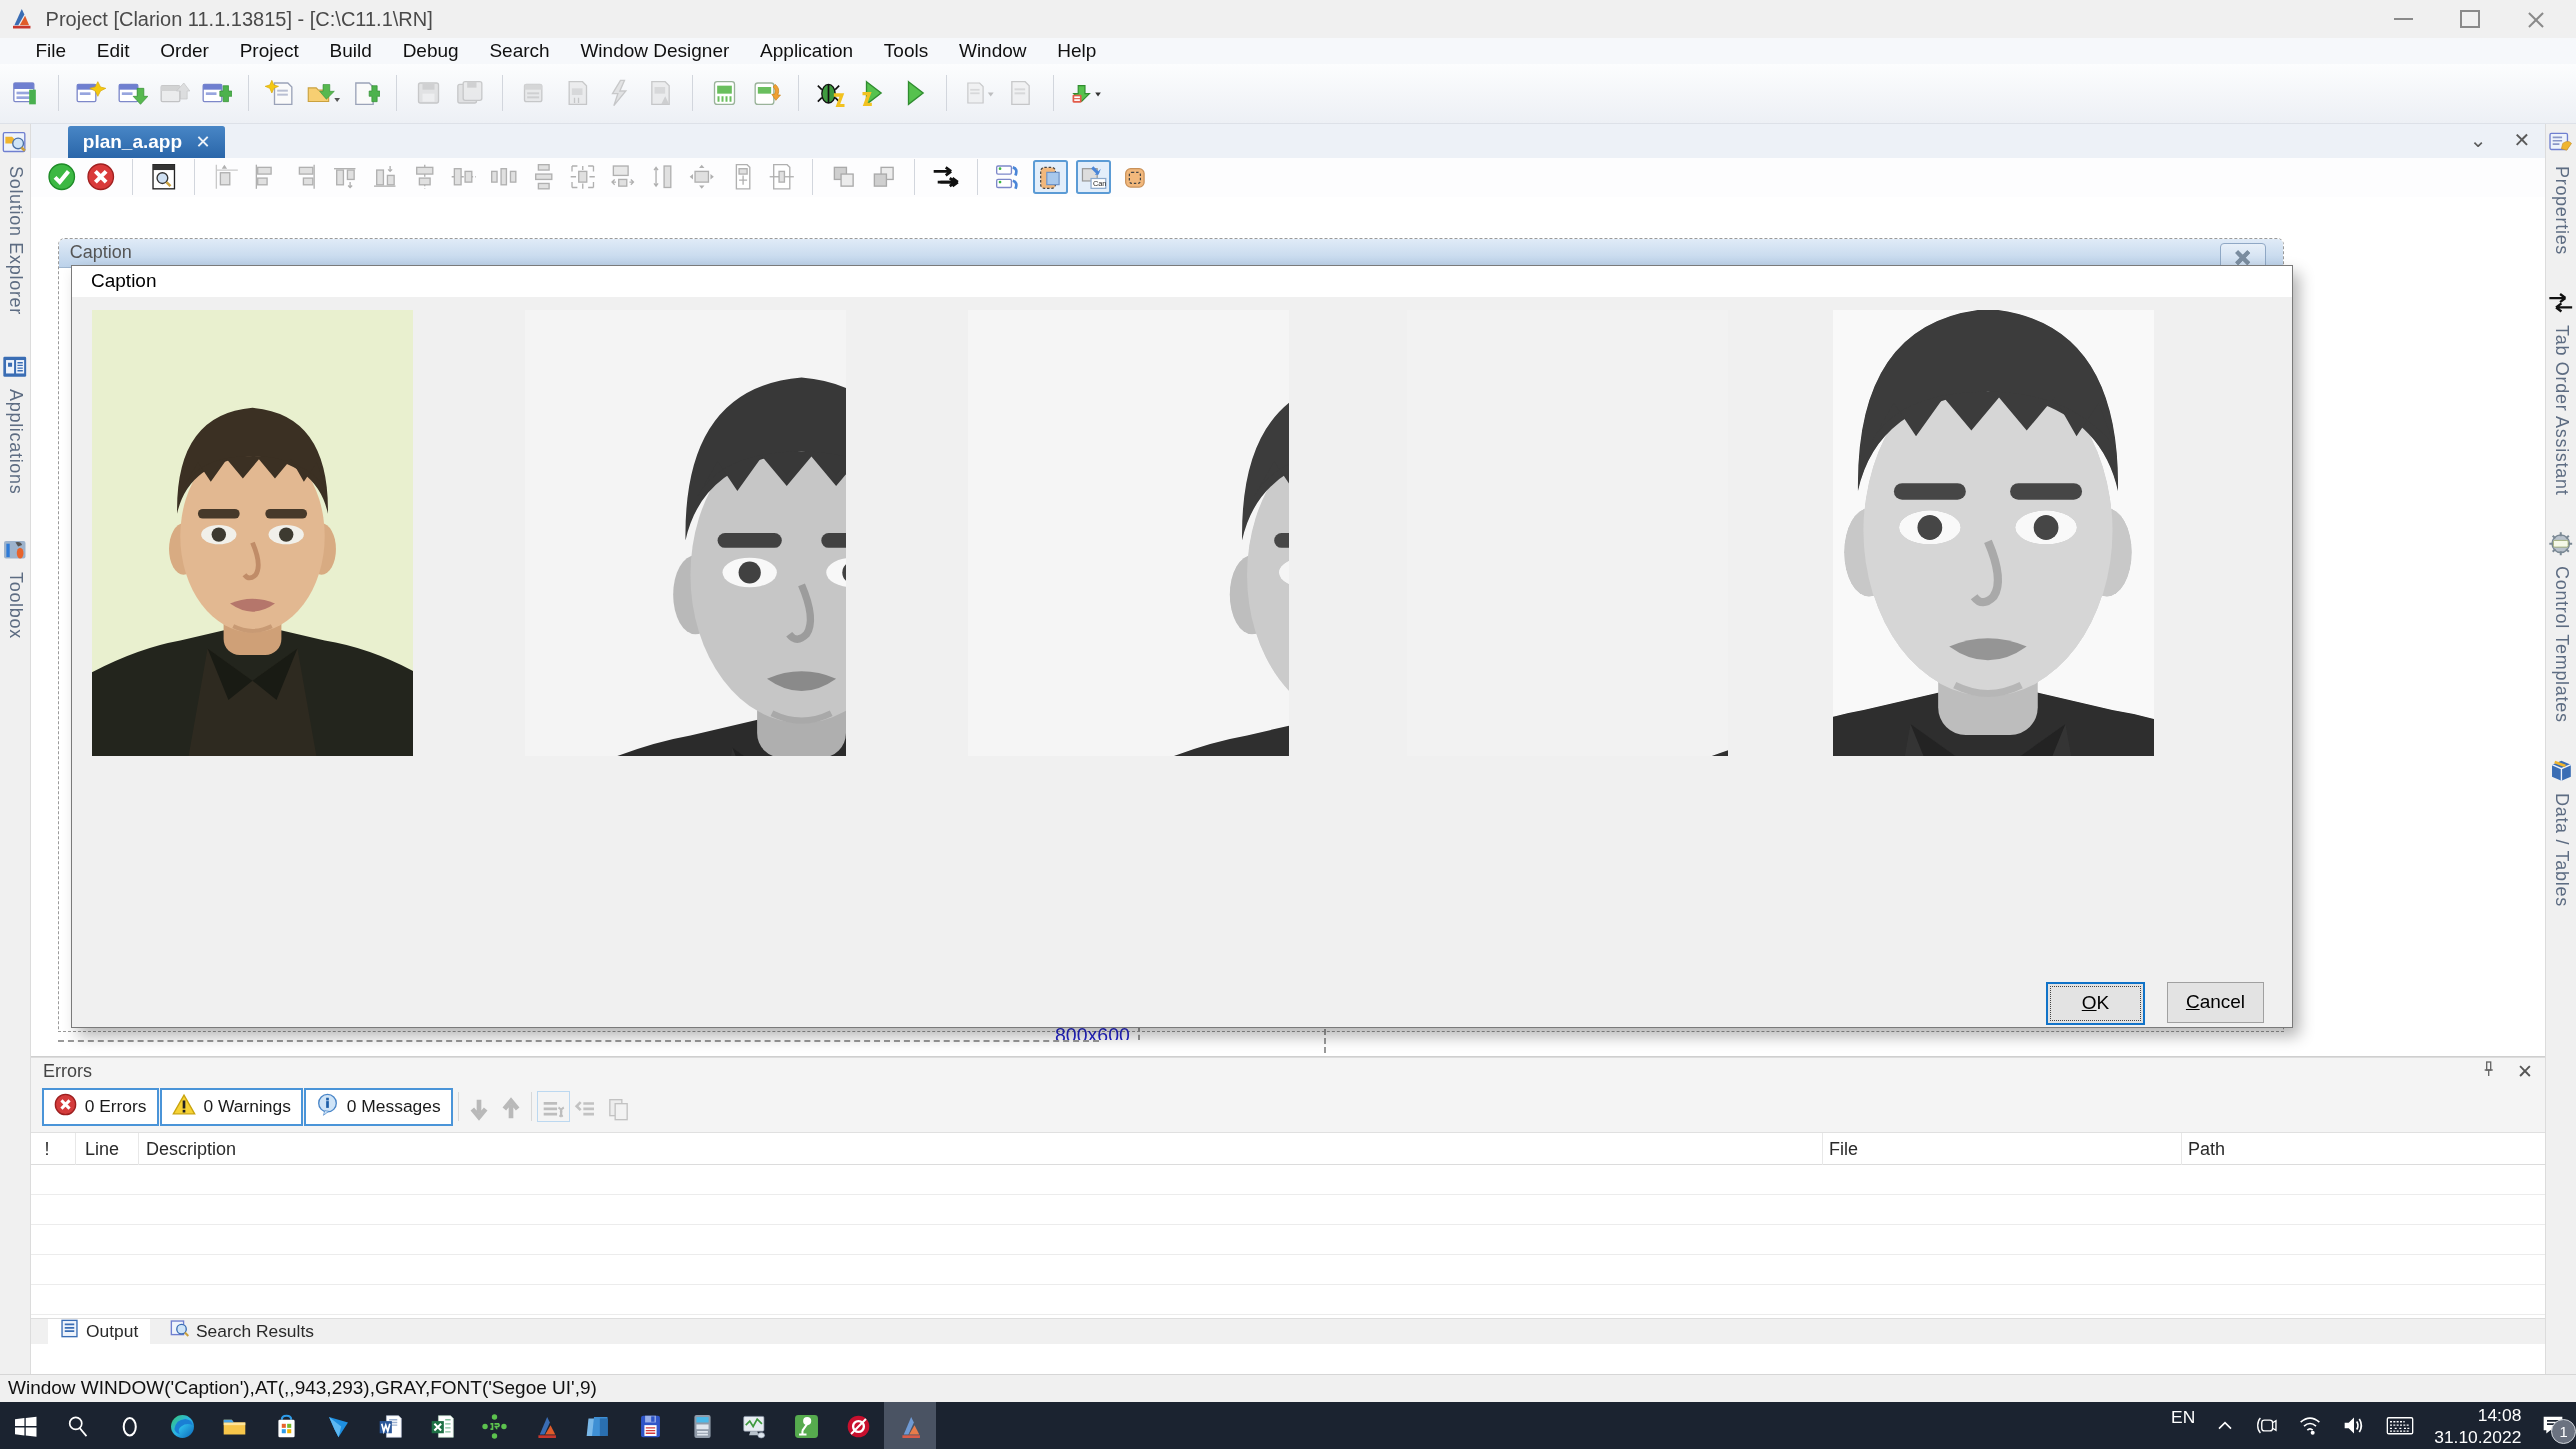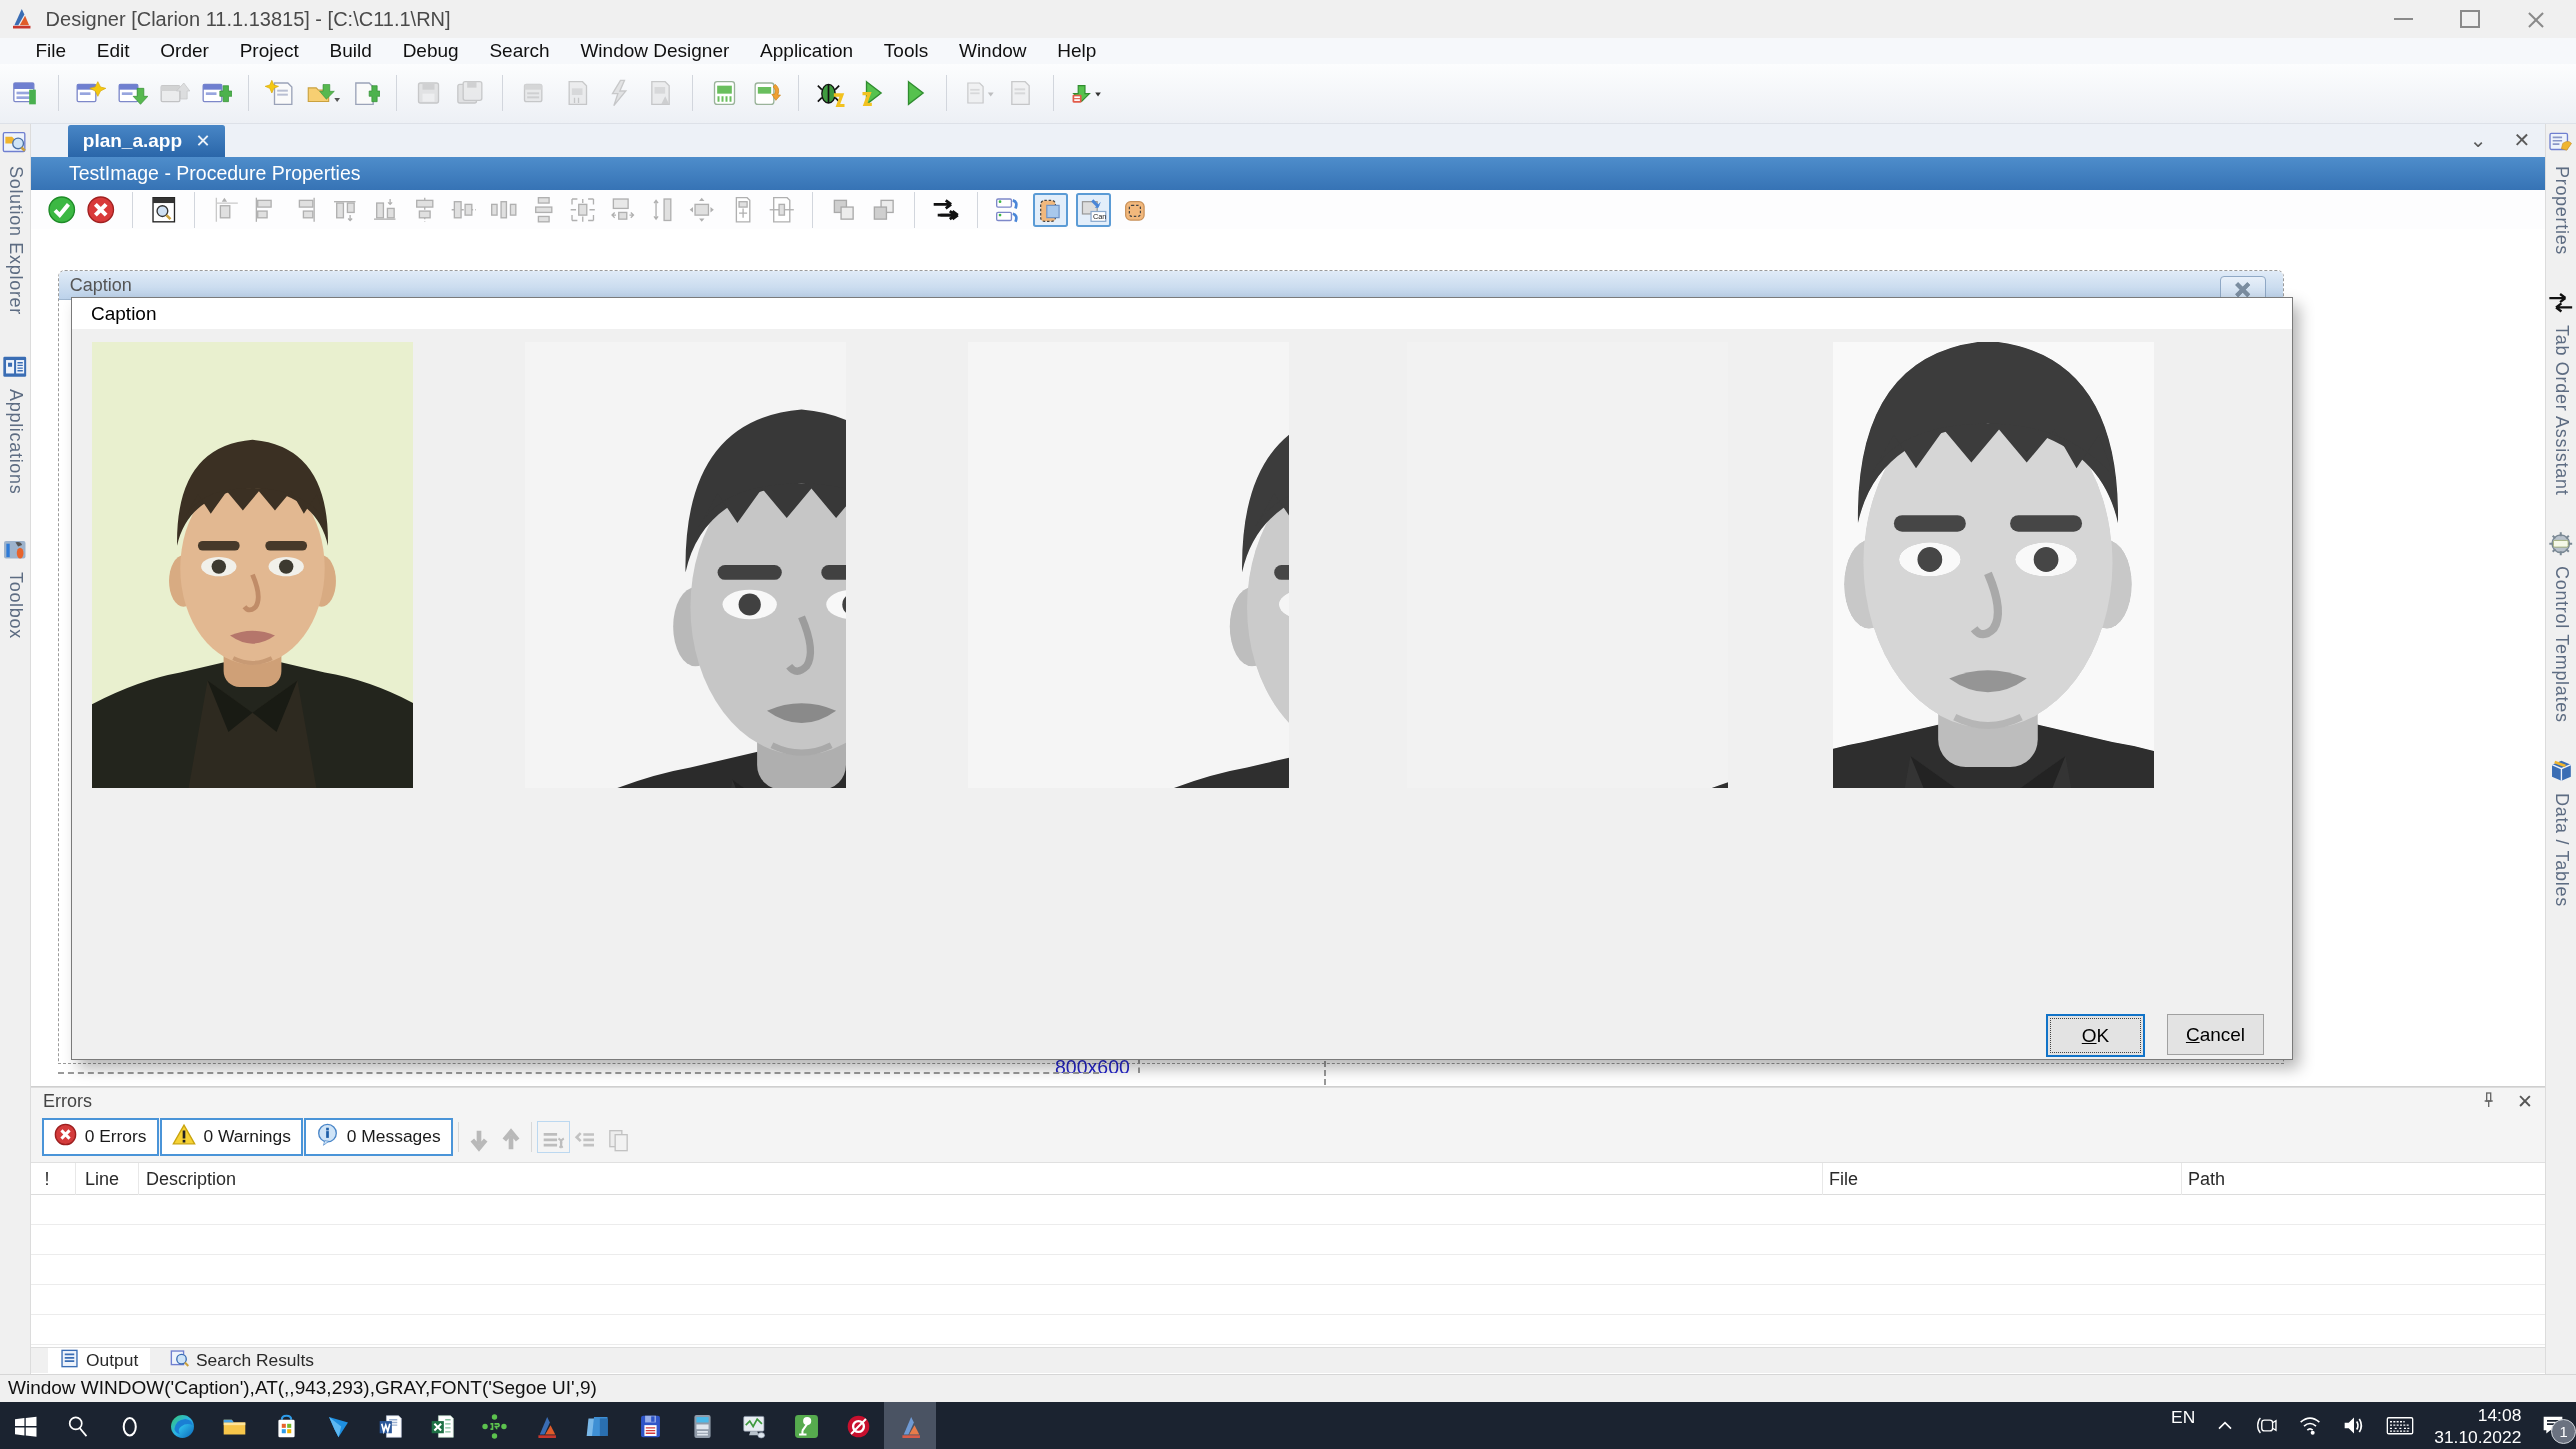--- a/index.html
+++ b/index.html
@@ -138,21 +138,21 @@
 </svg>
 
 <div class="titlebar">
   <span>
     <svg width="25.5" height="25.5" viewBox="0 0 38 38">
         <path d="M8 30 L19 6 L23 14 L14 30 Z" fill="#3a6db4"></path>
         <path d="M16 30 L24 16 L30 30 Z" fill="#e05c2a"></path>
         <path d="M6 33 L32 33" stroke="#c8372d" stroke-width="4"></path>
       </svg>
   </span>
-  <span class="title-text">Designer [Clarion 11.1.13815] - [C:\C11.1\RN]</span>
+  <span class="title-text">Project [Clarion 11.1.13815] - [C:\C11.1\RN]</span>
   <div class="wincontrols">
     <span class="wc-min"></span>
     <span class="wc-max"></span>
     <span class="wc-close"></span>
   </div>
 </div>
 
 <div class="menubar">
   <span class="mi">File</span>
   <span class="mi">Edit</span>
@@ -376,23 +376,20 @@
       <div class="doc-tab">
         <span>plan_a.app</span>
         <span class="tab-close">✕</span>
       </div>
       <div class="tabstrip-controls">
         <span>⌄</span>
         <span>✕</span>
       </div>
     </div>
 
-    <div class="procbar">
-      <span>TestImage - Procedure Properties</span>
-    </div>
 
     <div class="designer">
 
       <div class="dtoolbar">
         <span class="dico">
             <svg width="29.5" height="29.5" viewBox="0 0 44 44">
               <circle cx="22" cy="22" r="19" fill="#3cb droppable43"></circle>
               <circle cx="22" cy="22" r="19" fill="#3cb843" stroke="#1f8c28" stroke-width="2"></circle>
               <path d="M12 23 L19 30 L32 14" stroke="#fff" stroke-width="6" fill="none"></path>
             </svg>

